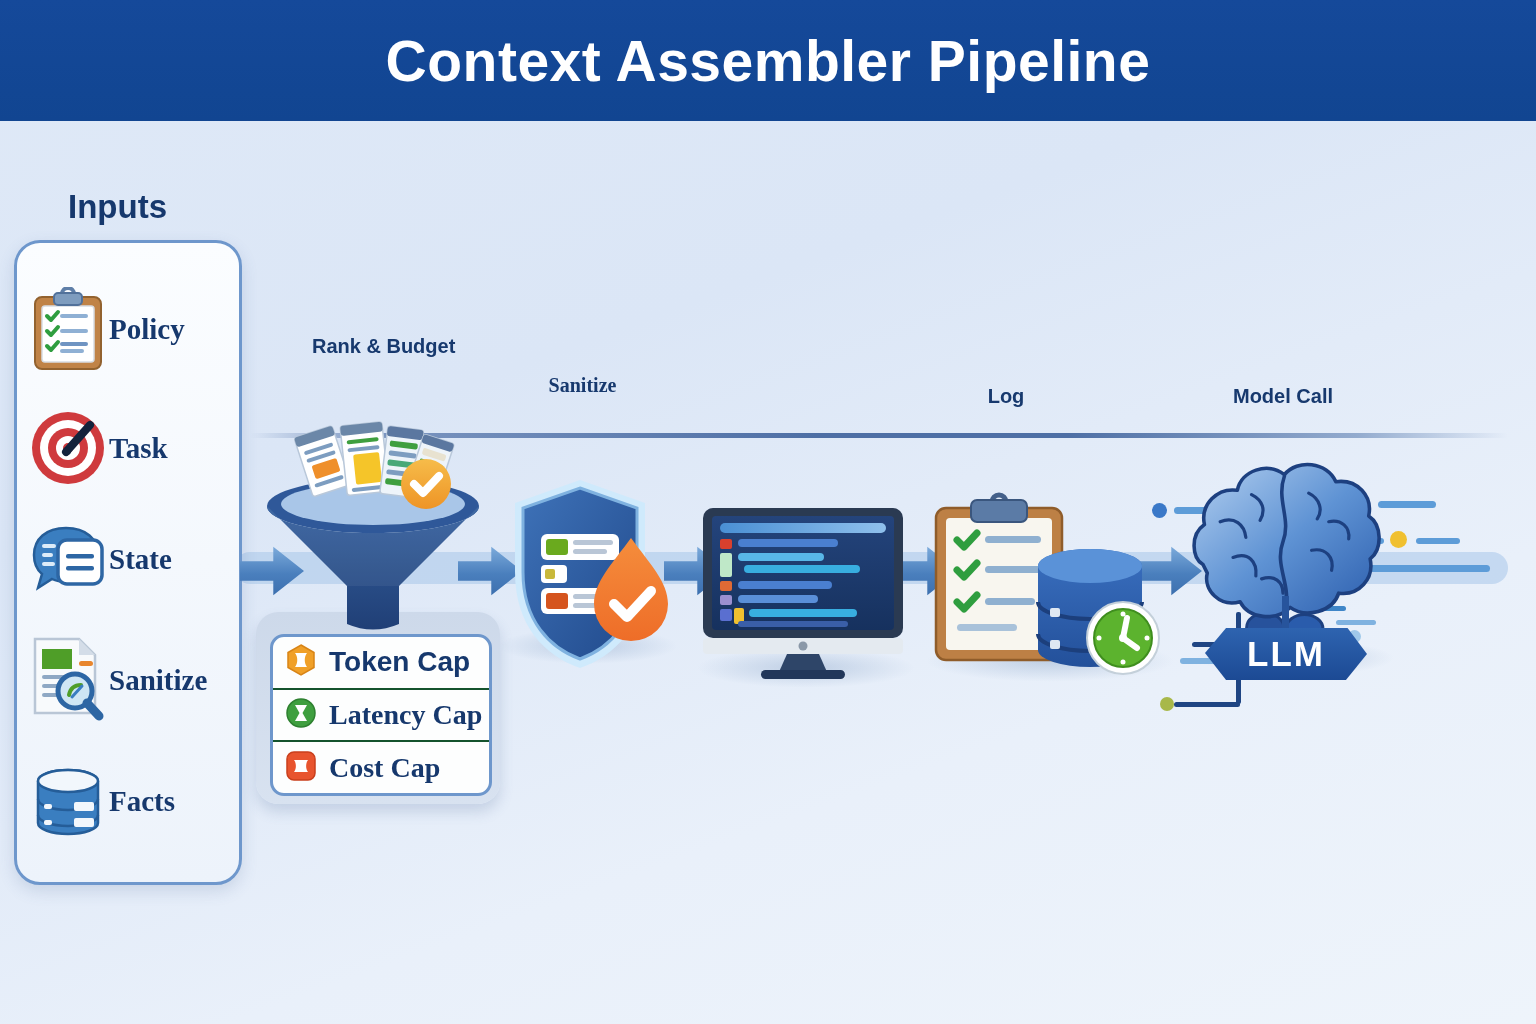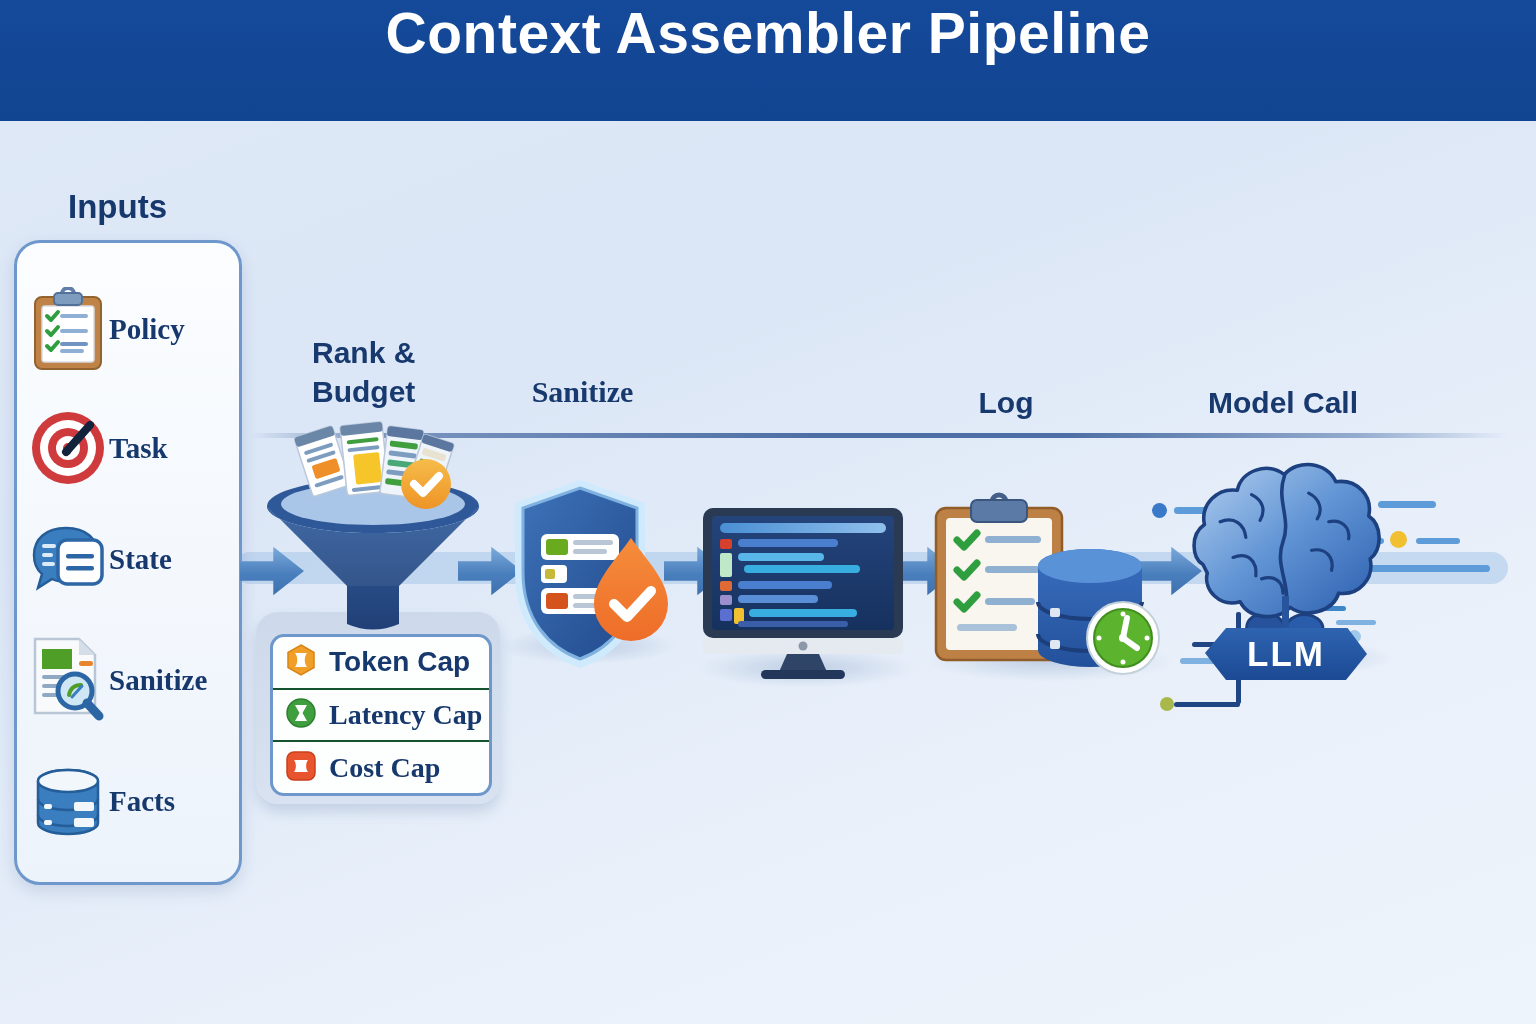--- a/index.html
+++ b/index.html
@@ -6,21 +6,21 @@
   #canvas{
     position:relative;width:1536px;height:1024px;overflow:hidden;
     font-family:"Liberation Sans",sans-serif;
     background:linear-gradient(160deg,#dfe9f7 0%,#dbe6f6 35%,#e9f0fa 70%,#eef4fb 100%);
   }
   .abs{position:absolute;}
   
   .header{
     left:0;top:0;width:1536px;height:121px;
     background:linear-gradient(180deg,#15499a 0%,#114591 100%);
-    display:flex;justify-content:center;
+    display:flex;align-items:center;justify-content:center;
   }
   .header h1{
     margin:0;color:#ffffff;font-size:57px;font-weight:700;letter-spacing:.5px;
   }
   
   .inputs-title{
     left:68px;top:188px;font-size:33px;font-weight:700;color:#16386d;
   }
   .inputs-panel{
     left:14px;top:240px;width:228px;height:645px;
@@ -28,21 +28,21 @@
     border:3px solid #6e97cc;border-radius:26px;
     box-shadow:0 6px 16px rgba(70,100,150,.18);
     display:flex;flex-direction:column;justify-content:space-evenly;
     padding:6px 10px;box-sizing:border-box;z-index:2;
   }
   .input-row{display:flex;align-items:center;font-family:Liberation Serif, serif;}
   .input-row .icon{width:82px;display:flex;justify-content:center;flex:0 0 82px;}
   .input-row .lbl{font-size:29px;font-weight:700;color:#16386d;}
   
   .stage-label{
-    font-size:30px;font-weight:700;color:#17396e;z-index:6;line-height:1.3;
+    font-size:20px;font-weight:700;color:#17396e;z-index:6;line-height:1.3;
   }
   
   .divider{
     left:250px;top:433px;width:1258px;height:5px;border-radius:3px;z-index:0;
     background:linear-gradient(90deg,rgba(110,135,175,0) 0%,#7b95c0 10%,#4e6fa5 45%,#4e6fa5 65%,#93abce 88%,rgba(147,171,206,0) 100%);
   }
   
   .track-band{
     left:234px;top:552px;width:1274px;height:32px;z-index:0;
     background:rgba(168,199,233,.55);border-radius:16px;

